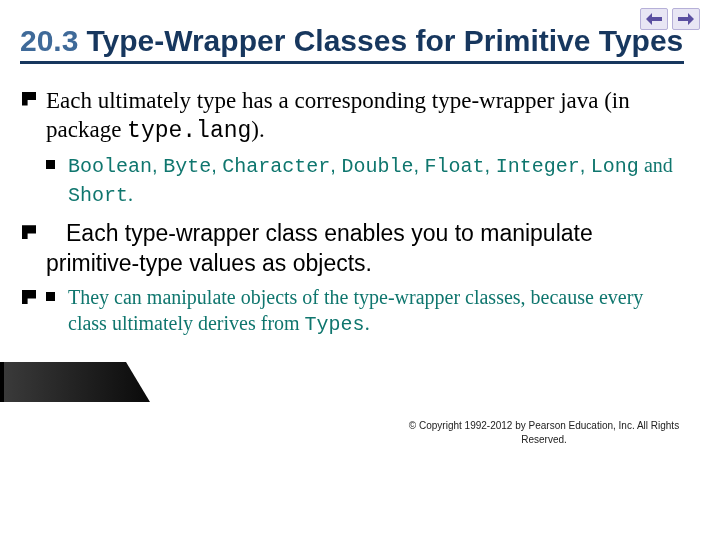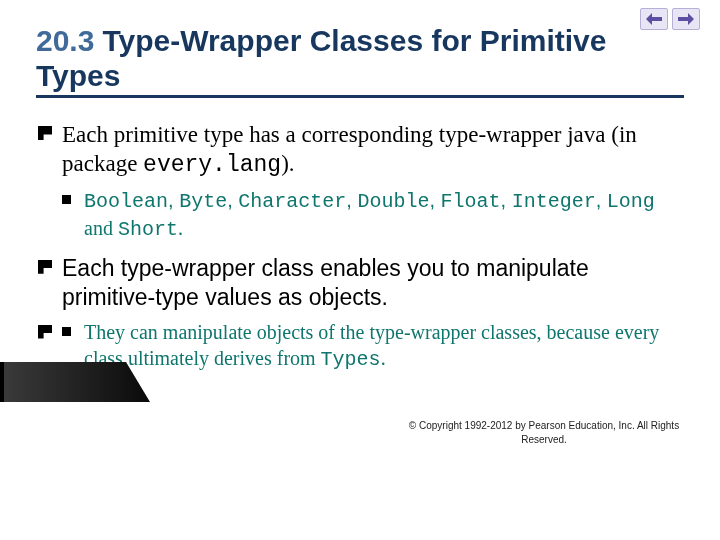--- a/index.html
+++ b/index.html
@@ -1,21 +1,21 @@
 <!DOCTYPE html>
 <html><head>
 <meta charset="utf-8">
 <style>
   * { box-sizing: border-box; margin: 0; padding: 0; }
   html, body { width: 720px; height: 540px; background: #fff; font-family: Georgia, 'Times New Roman', serif; }
   .slide {
     position: relative;
     width: 720px;
     height: 466px;
-    padding: 24px 36px 0 36px;
+    padding: 24px 36px 0 20px;
   }
   .nav-arrows {
     position: absolute;
     top: 8px;
     right: 20px;
     display: flex;
     gap: 4px;
   }
   .arrow-btn {
     width: 28px;
@@ -123,31 +123,31 @@
   </div>
 
   <h1>
     <span class="secnum">20.3</span><span>Type-Wrapper Classes for Primitive Types</span>
   </h1>
 
   <ul class="top">
 
     <li>
       <span class="serif">
-        <span>Each primitive type has a corresponding </span><span>type-wrapper java</span><span> (in package </span><span class="mono">every.lang</span><span>).</span>
+        <span>Each ultimately type has a corresponding </span><span>type-wrapper java</span><span> (in package </span><span class="mono">type.lang</span><span>).</span>
       </span>
       <ul class="sub">
         <li>
           <span class="mono">Boolean</span><span>, </span><span class="mono">Byte</span><span>, </span><span class="mono">Character</span><span>, </span><span class="mono">Double</span><span>, </span><span class="mono">Float</span><span>, </span><span class="mono">Integer</span><span>, </span><span class="mono">Long</span><span class="serif"> and </span><span class="mono">Short</span><span class="serif">.</span>
         </li>
       </ul>
     </li>
 
     <li>
-      <span style="font-family: Arial, Helvetica, sans-serif;">Each type-wrapper class enables you to manipulate primitive-type values as objects.</span>
+      <span style="font-family: Arial, Helvetica, sans-serif; margin-left: 20px;">Each type-wrapper class enables you to manipulate primitive-type values as objects.</span>
     </li>
 
     <li>
       <ul class="sub">
         <li>
           <span class="serif">They can manipulate objects of the type-wrapper classes, because every class ultimately derives from </span><span class="mono">Types</span><span class="serif">.</span>
         </li>
       </ul>
     </li>
 

